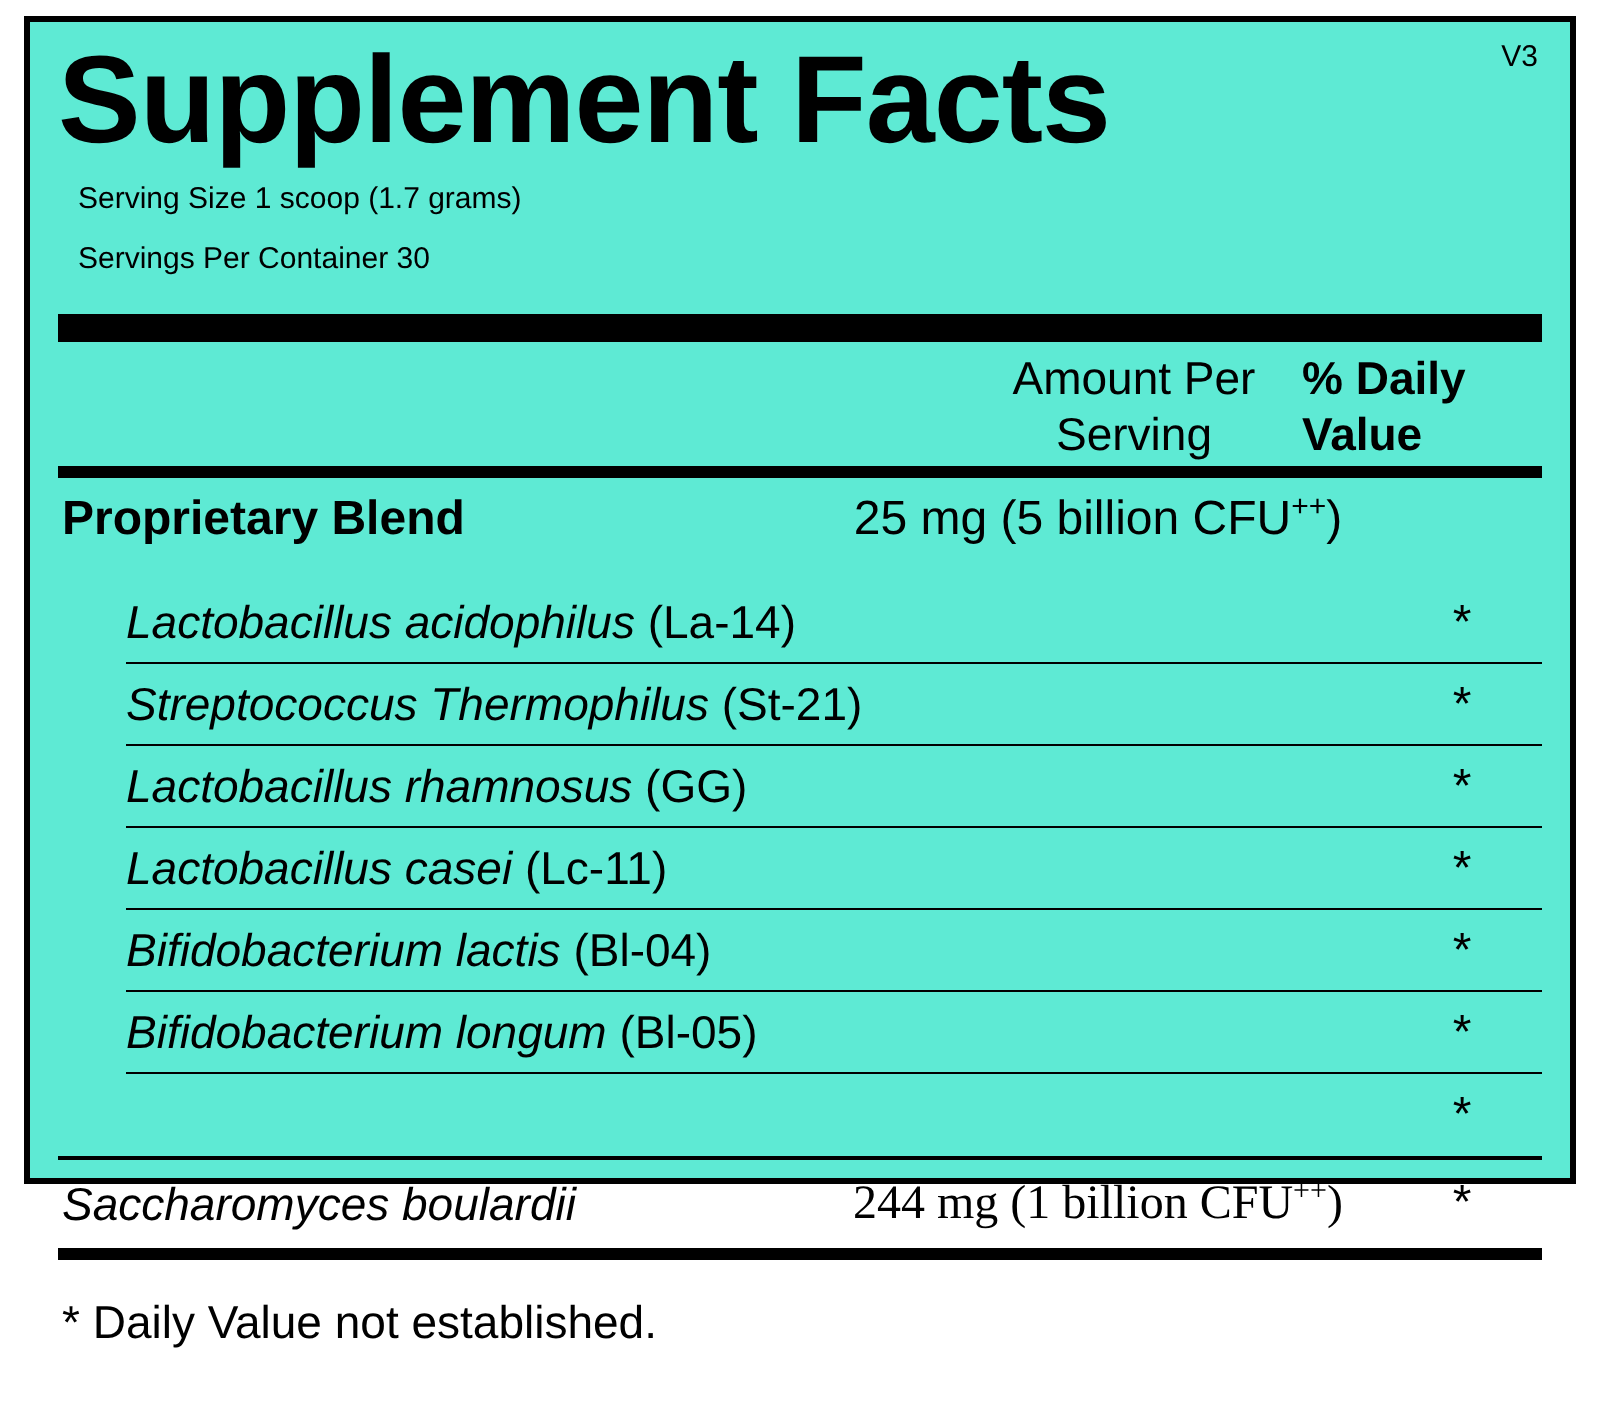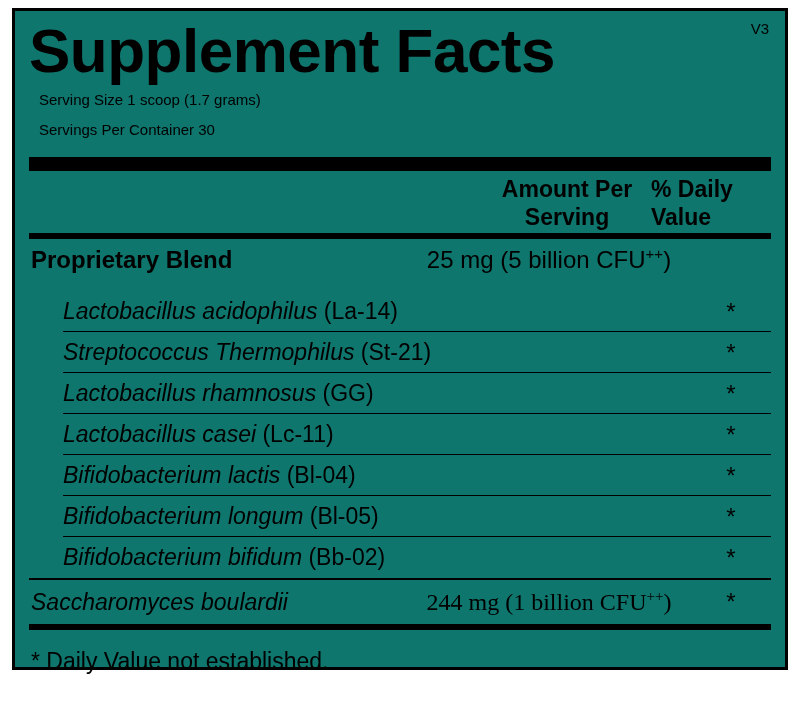--- a/index.html
+++ b/index.html
@@ -13,24 +13,24 @@
     font-family: "Liberation Sans", sans-serif;
     color: #000000;
     -webkit-font-smoothing: antialiased;
   }
 
   .panel {
     position: absolute;
     left: 12px;
     top: 8px;
     width: 776px;
-    height: 662px;
+    height: 584px;
     border: 3px solid #000000;
     box-sizing: border-box;
-    background: #0f766e;
+    background: #5eead4;
   }
 
   .inner {
     position: absolute;
     left: 14px;
     right: 14px;
     top: 6px;
     bottom: 6px;
   }
 
@@ -82,21 +82,21 @@
     position: relative;
     height: 62px;
   }
   .col-head .amount {
     position: absolute;
     left: 418px;
     top: 4px;
     width: 240px;
     text-align: center;
     font-size: 23px;
-    font-weight: bold;
+    font-weight: normal;
     line-height: 28px;
   }
   .col-head .daily {
     position: absolute;
     right: 0px;
     top: 4px;
     width: 120px;
     text-align: left;
     font-size: 23px;
     font-weight: bold;
@@ -273,21 +273,20 @@
       <div class="ing-sep"></div>
     </div>
 
     <div class="ing-row">
       <div class="ing-name"><span>Bifidobacterium longum</span> <span class="strain">(Bl-05)</span></div>
       <div class="ing-star">*</div>
       <div class="ing-sep"></div>
     </div>
 
     <div class="ing-row">
-      <div class="ing-name"><span>Bifidobacterium bifidum</span> <span class="strain">(Bb-02)</span></div>
       <div class="ing-star">*</div>
     </div>
 
     <div class="rule-thin"></div>
 
     <div class="sacc-row">
       <div class="sacc-name">Saccharomyces boulardii</div>
       <div class="sacc-amount"><span>244 mg (1 billion CFU</span><sup class="plus">++</sup><span>)</span></div>
       <div class="sacc-star">*</div>
     </div>

